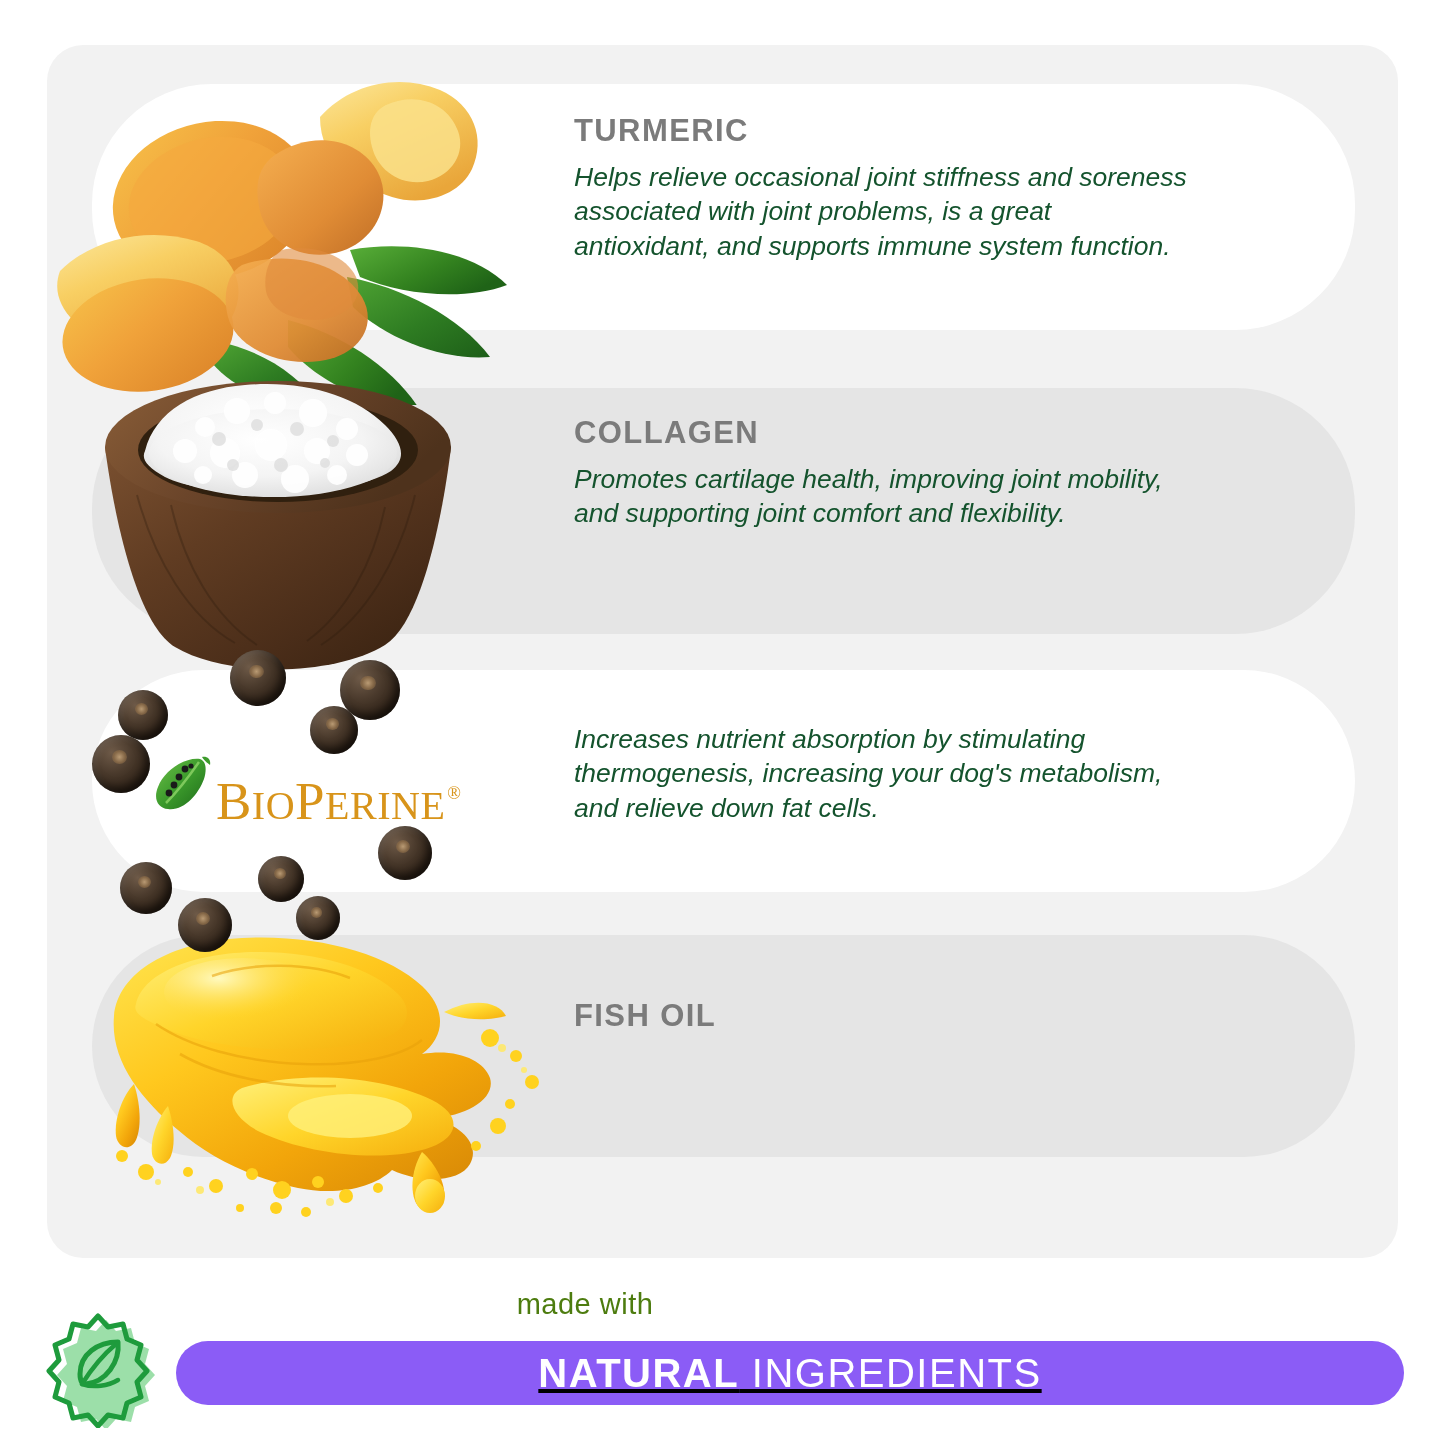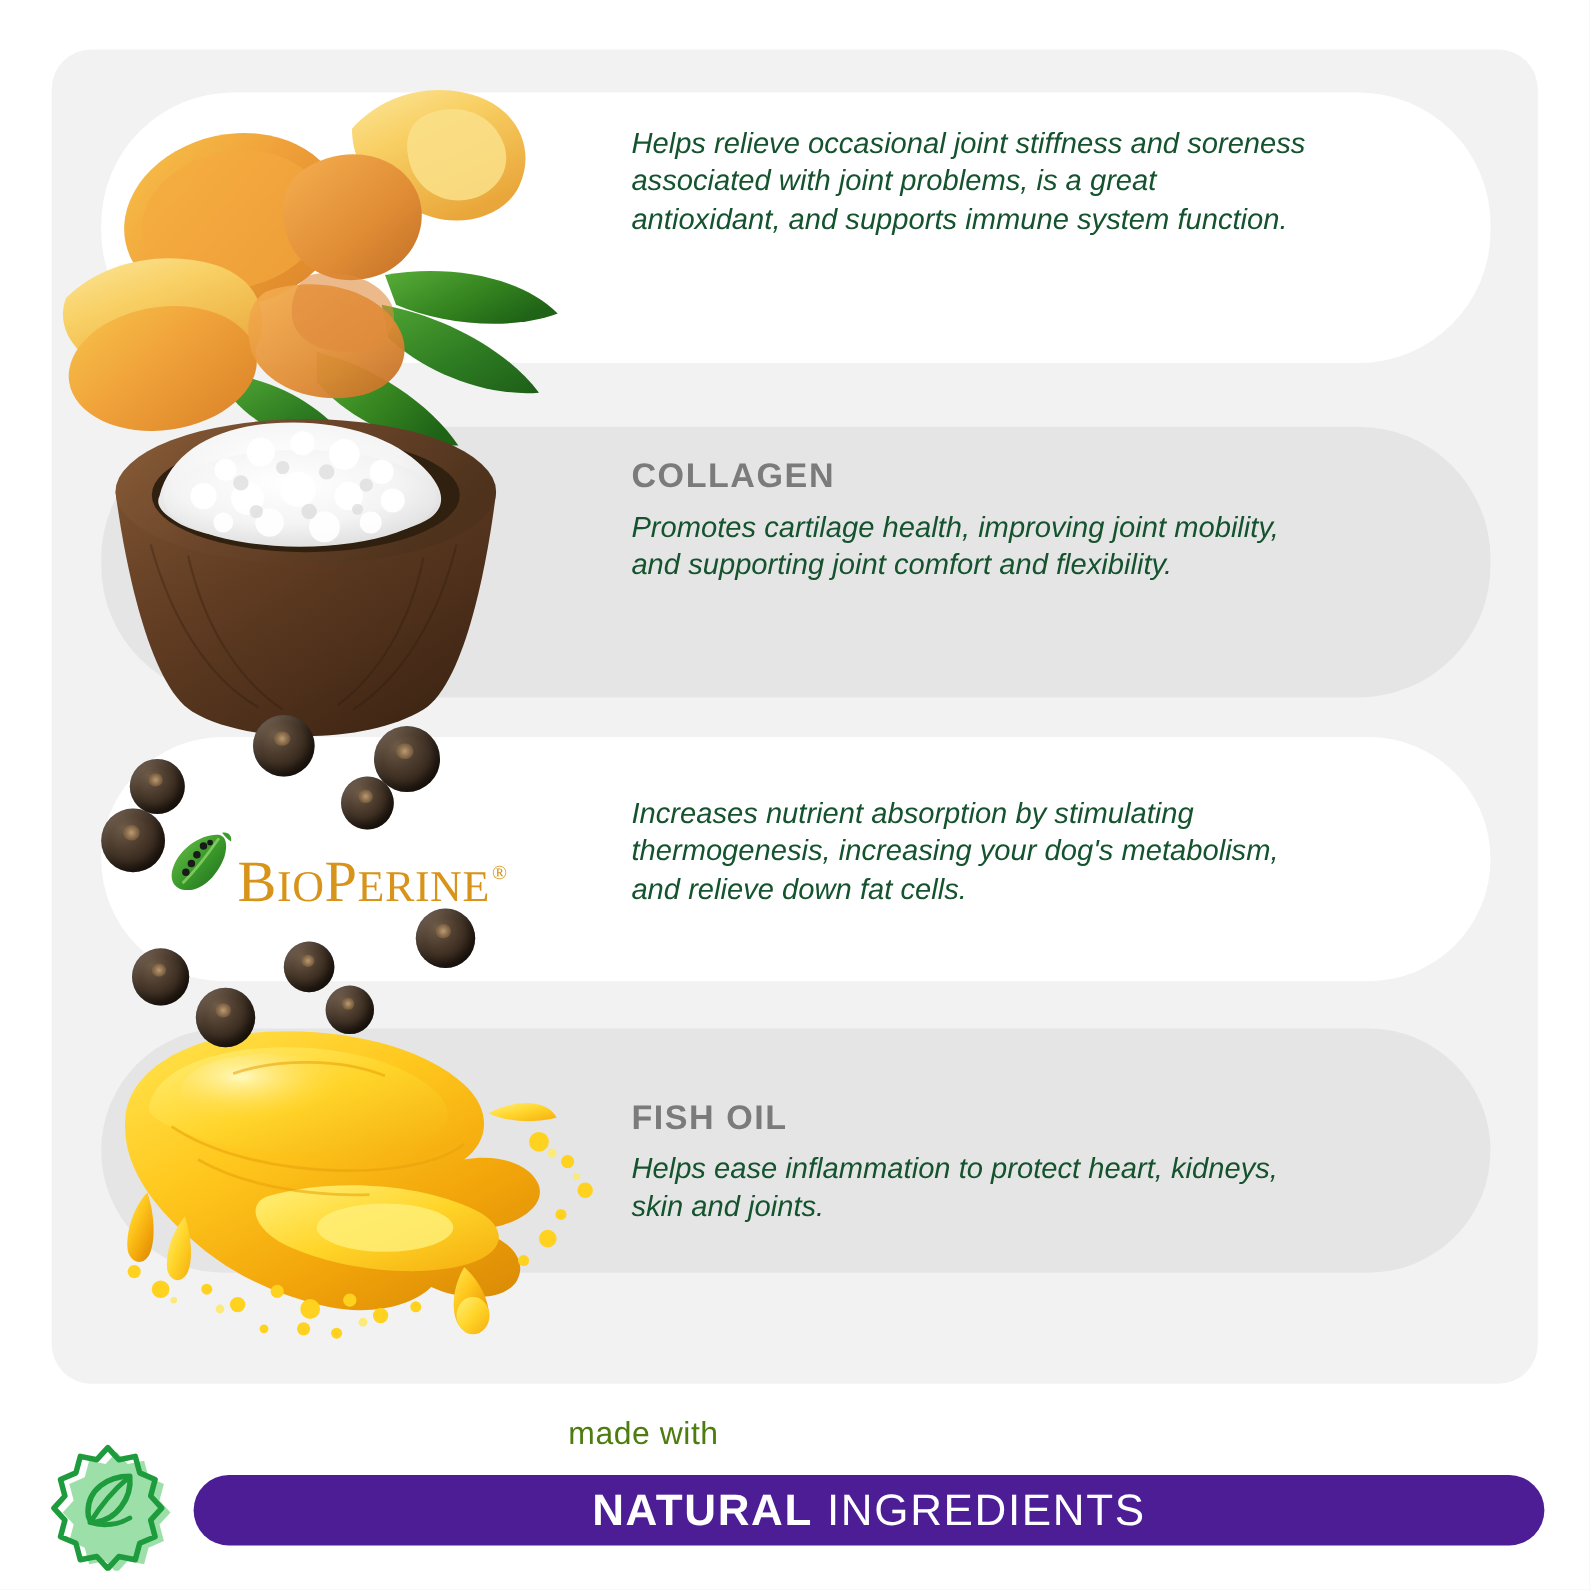--- a/index.html
+++ b/index.html
@@ -115,24 +115,25 @@
     text-align:center;
     font-size:29px;
     color:#4d7c0f;
     letter-spacing:0.5px;
     z-index:50;
   }
   #natural-banner{
     position:absolute;
     left:176px; top:1341px;
     width:1228px; height:64px;
-    background:#4c1d95;
+    background:#8b5cf6;
     border-radius:32px;
     display:flex;align-items:center;justify-content:center;
     z-index:50;
+    text-decoration:underline;
   }
   #banner-text{
     color:#FFFFFF;
     font-size:40px;
     letter-spacing:1.5px;
     white-space:nowrap;
   }
   #banner-bold{font-weight:bold;}
   #banner-light{font-weight:normal;}
 
@@ -365,35 +366,35 @@
 
     <g stroke="#E8A10A" stroke-width="2.6" fill="none" opacity="0.55">
       <path d="M64,104 C96,126 150,142 212,144 C268,146 310,136 330,120"></path>
       <path d="M88,134 C126,156 184,168 244,166"></path>
       <path d="M120,56 C160,42 218,42 258,58"></path>
     </g>
   </svg>
 </div>
 
 <div class="txt" id="text-1">
+  <div class="ing-title">TURMERIC</div>
   <div class="ing-desc">Helps relieve occasional joint stiffness and soreness associated with joint problems, is a great antioxidant, and supports immune system function.</div>
 </div>
 
 <div class="txt" id="text-2">
   <div class="ing-title">COLLAGEN</div>
   <div class="ing-desc">Promotes cartilage health, improving joint mobility, and supporting joint comfort and flexibility.</div>
 </div>
 
 <div class="txt" id="text-3">
   <div class="ing-desc">Increases nutrient absorption by stimulating thermogenesis, increasing your dog's metabolism, and relieve down fat cells.</div>
 </div>
 
 <div class="txt" id="text-4">
   <div class="ing-title">FISH OIL</div>
-  <div class="ing-desc">Helps ease inflammation to protect heart, kidneys, skin and joints.</div>
 </div>
 
 <div id="made-with">made with</div>
 
 <div id="leaf-badge">
   <svg width="116" height="116" viewBox="0 0 116 116">
 
     <path d="M62,8 L72,19 L87,16 L91,31 L105,37 L101,52 L111,63 L101,74 L105,89 L91,95 L87,110 L72,107 L62,118 L52,107 L37,110 L33,95 L19,89 L23,74 L13,63 L23,52 L19,37 L33,31 L37,16 L52,19 Z" fill="#8BD99A" opacity="0.85"></path>
 
     <path d="M54,4 L64,15 L79,12 L83,27 L97,33 L93,48 L103,59 L93,70 L97,85 L83,91 L79,106 L64,103 L54,114 L44,103 L29,106 L25,91 L11,85 L15,70 L5,59 L15,48 L11,33 L25,27 L29,12 L44,15 Z" fill="none" stroke="#1E9B3C" stroke-width="5" stroke-linejoin="round"></path>

